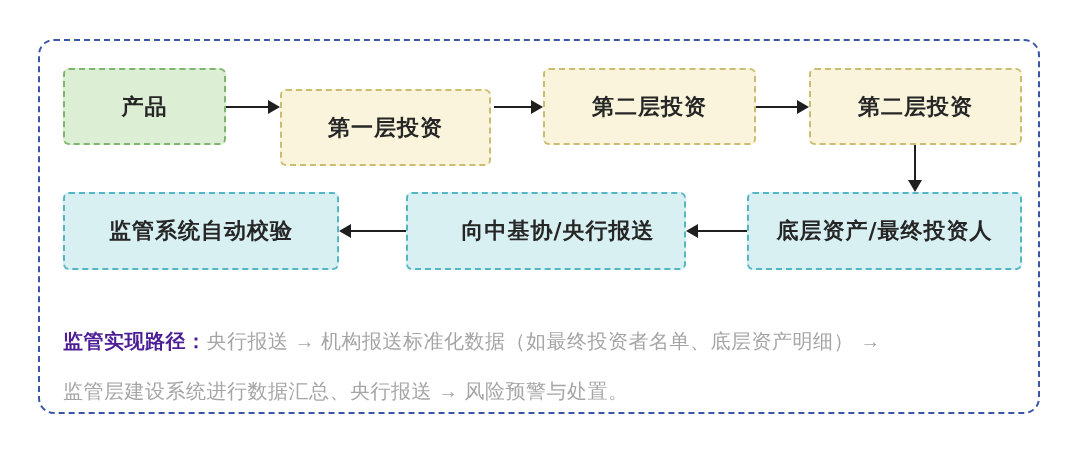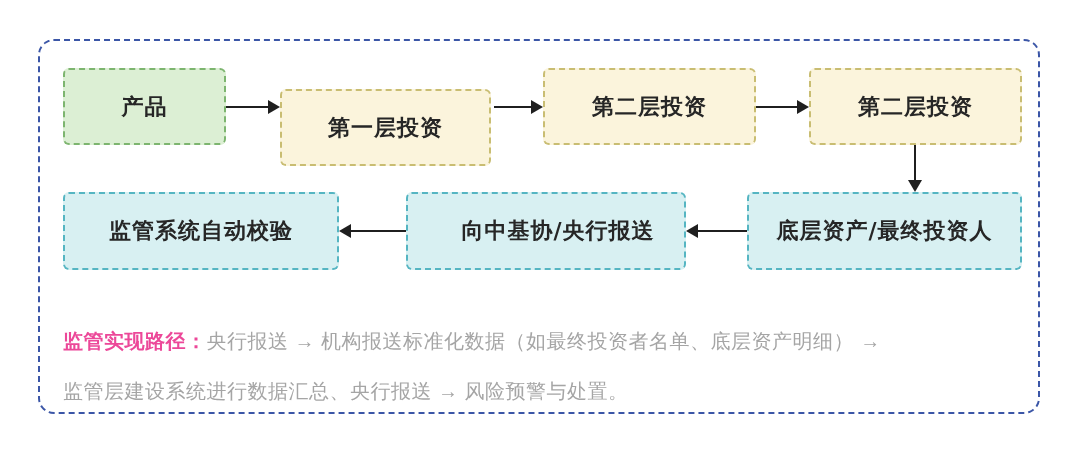--- a/index.html
+++ b/index.html
@@ -68,21 +68,21 @@
   .a4{left:908px;top:145px;height:47px;}
   .a5{left:686px;top:224px;width:61px;}
   .a6{left:339px;top:224px;width:67px;}
 
   .summary{
     position:absolute;left:63px;top:296px;width:970px;
     font-size:20px;line-height:50px;color:#a5a5a5;
     letter-spacing:0.5px;
   }
   .summary .line{display:block;white-space:nowrap;}
-  .summary b{color:#ec4899;font-weight:700;}
+  .summary b{color:#4c1d95;font-weight:700;}
 </style>
 </head>
 <body>
 
 <div class="stage">
   <div class="frame"></div>
 
   <div class="flow-box green pos-t1">
     <span>产品</span>
   </div>

